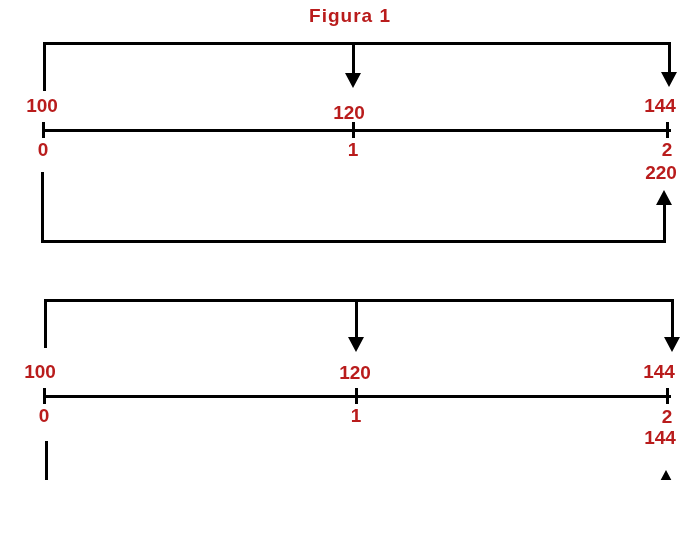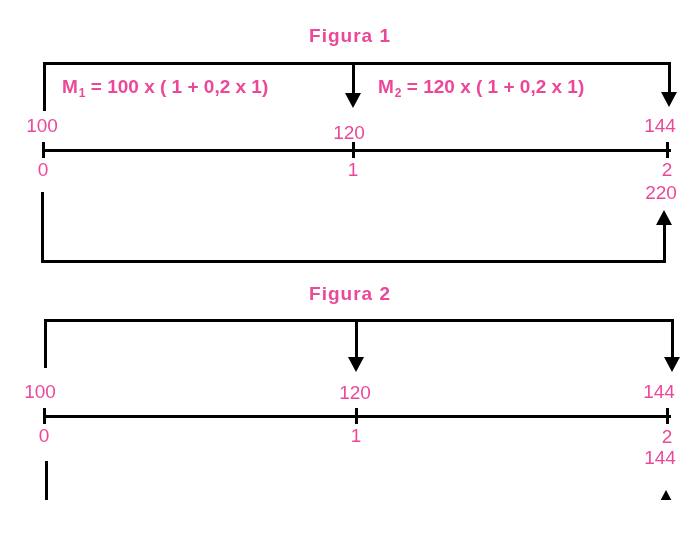--- a/index.html
+++ b/index.html
@@ -1,27 +1,26 @@
 <!DOCTYPE html>
 <html><head>
 <meta charset="utf-8">
 <style>
   html,body{margin:0;padding:0;background:#ffffff;}
   .canvas{
     position:relative;width:700px;height:480px;background:#ffffff;
-    font-family:"Liberation Sans","DejaVu Sans",sans-serif;color:#ec4899;
+    font-family:"Liberation Sans","DejaVu Sans",sans-serif;color:#b91c1c;
     overflow:hidden;
-    margin-top:20px;
   }
   .hline,.vline,.tick{position:absolute;background:#000;}
   .title{
     position:absolute;left:0;width:100%;text-align:center;
     font-size:19px;font-weight:600;letter-spacing:1px;
   }
-  .txt{position:absolute;font-size:19px;font-weight:400;white-space:nowrap;}
+  .txt{position:absolute;font-size:19px;font-weight:700;white-space:nowrap;}
   .center{transform:translateX(-50%);}
   .eq{position:absolute;font-size:19px;font-weight:600;white-space:nowrap;}
   .eq sub{font-size:12px;vertical-align:-4px;margin-left:1px;}
   .eq sup{font-size:12px;vertical-align:8px;margin-left:-3px;}
   .arrow-down{position:absolute;width:0;height:0;
     border-left:8px solid transparent;border-right:8px solid transparent;
     border-top:15px solid #000;}
   .arrow-up{position:absolute;width:0;height:0;
     border-left:8px solid transparent;border-right:8px solid transparent;
     border-bottom:15px solid #000;}
@@ -33,22 +32,20 @@
 
   <div class="title" style="top:5px;">Figura 1</div>
 
   <div class="hline" style="left:43px;top:42px;width:628px;height:3px;"></div>
   <div class="vline" style="left:43px;top:42px;width:3px;height:49px;"></div>
   <div class="vline" style="left:352px;top:42px;width:3px;height:33px;"></div>
   <div class="arrow-down" style="left:345px;top:73px;"></div>
   <div class="vline" style="left:668px;top:42px;width:3px;height:32px;"></div>
   <div class="arrow-down" style="left:661px;top:72px;"></div>
 
-  <div class="eq" style="left:62px;top:54px;"><span>M</span><sub>1</sub><span> = 100 x ( 1 + 0,2 x 1)</span><sup></sup></div>
-  <div class="eq" style="left:378px;top:54px;"><span>M</span><sub>2</sub><span> = 120 x ( 1 + 0,2 x 1)</span><sup></sup></div>
 
   <div class="txt center" style="left:42px;top:95px;">100</div>
   <div class="txt center" style="left:349px;top:102px;">120</div>
   <div class="txt center" style="left:660px;top:95px;">144</div>
 
   <div class="hline" style="left:43px;top:129px;width:628px;height:3px;"></div>
   <div class="tick" style="left:42px;top:122px;width:3px;height:16px;"></div>
   <div class="tick" style="left:352px;top:122px;width:3px;height:16px;"></div>
   <div class="tick" style="left:666px;top:122px;width:3px;height:16px;"></div>
 
@@ -57,21 +54,20 @@
   <div class="txt center" style="left:667px;top:139px;">2</div>
 
   <div class="txt center" style="left:661px;top:162px;">220</div>
 
   <div class="vline" style="left:41px;top:172px;width:3px;height:71px;"></div>
   <div class="hline" style="left:41px;top:240px;width:625px;height:3px;"></div>
   <div class="vline" style="left:663px;top:205px;width:3px;height:38px;"></div>
   <div class="arrow-up" style="left:656px;top:190px;"></div>
 
 
-  <div class="title" style="top:263px;">Figura 2</div>
 
   <div class="hline" style="left:44px;top:299px;width:630px;height:3px;"></div>
   <div class="vline" style="left:44px;top:299px;width:3px;height:49px;"></div>
   <div class="vline" style="left:355px;top:299px;width:3px;height:38px;"></div>
   <div class="arrow-down" style="left:348px;top:337px;"></div>
   <div class="vline" style="left:671px;top:299px;width:3px;height:38px;"></div>
   <div class="arrow-down" style="left:664px;top:337px;"></div>
 
 
   <div class="txt center" style="left:40px;top:361px;">100</div>

